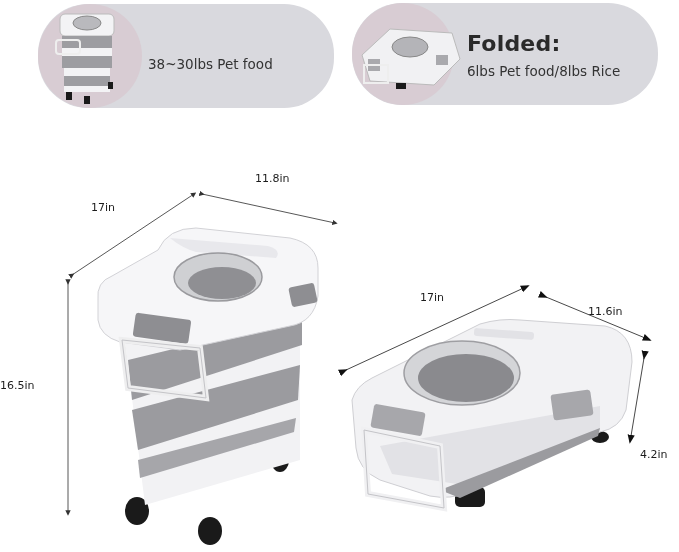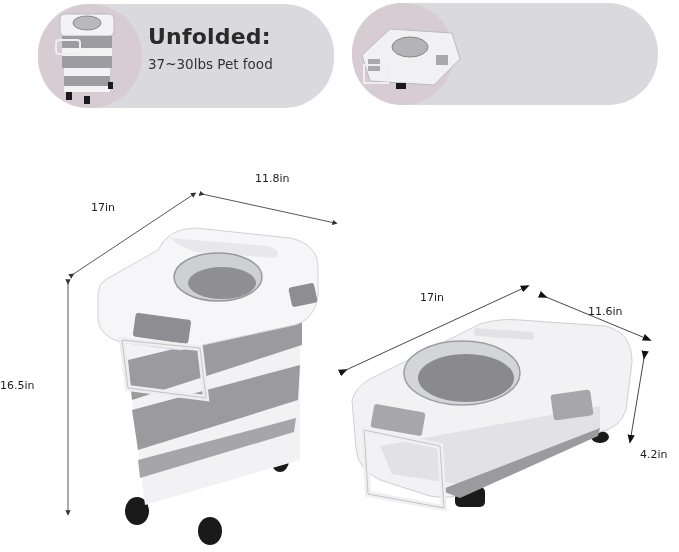--- a/index.html
+++ b/index.html
@@ -27,34 +27,35 @@
     <rect x="20" y="42" width="50" height="8" fill="#f3f3f5"></rect>
     <rect x="20" y="50" width="50" height="12" fill="#9d9da1"></rect>
     <rect x="22" y="62" width="46" height="8" fill="#f3f3f5"></rect>
     <rect x="22" y="70" width="46" height="10" fill="#9d9da1"></rect>
     <rect x="22" y="80" width="46" height="6" fill="#f3f3f5"></rect>
     <rect x="14" y="34" width="24" height="14" rx="3" fill="none" stroke="#eee" stroke-width="2"></rect>
     <rect x="24" y="86" width="6" height="8" fill="#1a1a1a"></rect>
     <rect x="42" y="90" width="6" height="8" fill="#1a1a1a"></rect>
     <rect x="66" y="76" width="5" height="7" fill="#1a1a1a"></rect>
   </svg>
-  <div class="title" style="left:110px; top:20px;">Unfolded:</div>
-  <div class="line" style="left:110px; top:52px;">37~30lbs Pet food</div>
+  <div class="line" style="left:110px; top:52px;">38~30lbs Pet food</div>
 </div>
 
 <div class="pill" style="left:352px; top:3px; width:306px; height:102px;">
   <div class="thumb-bg" style="left:0px; top:0px; width:102px; height:102px;"></div>
   <svg width="110" height="80" style="position:absolute; left:0px; top:12px;">
     <path d="M10 40 L38 14 L100 18 L108 44 L82 70 L18 66 Z" fill="#f1f1f3" stroke="#bbb"></path>
     <ellipse cx="58" cy="32" rx="18" ry="10" fill="#b4b4b8" stroke="#888"></ellipse>
     <rect x="16" y="44" width="12" height="12" fill="#a9a9ad"></rect>
     <rect x="84" y="40" width="12" height="10" fill="#a9a9ad"></rect>
     <rect x="12" y="50" width="24" height="18" fill="none" stroke="#eee" stroke-width="2"></rect>
     <rect x="44" y="68" width="10" height="6" fill="#1a1a1a"></rect>
   </svg>
+  <div class="title" style="left:115px; top:28px;">Folded:</div>
+  <div class="line" style="left:115px; top:60px;">6lbs Pet food/8lbs Rice</div>
 </div>
 
 <svg class="scene" width="679" height="552" viewBox="0 0 679 552">
   <defs>
     <marker id="arrS" markerWidth="6" markerHeight="6" refX="3" refY="3" orient="auto">
       <path d="M0,0 L6,3 L0,6 Z" fill="#333"></path>
     </marker>
     <marker id="arrL" markerWidth="10" markerHeight="10" refX="8" refY="5" orient="auto">
       <path d="M0,1 L10,5 L0,9 Z" fill="#111"></path>
     </marker>

